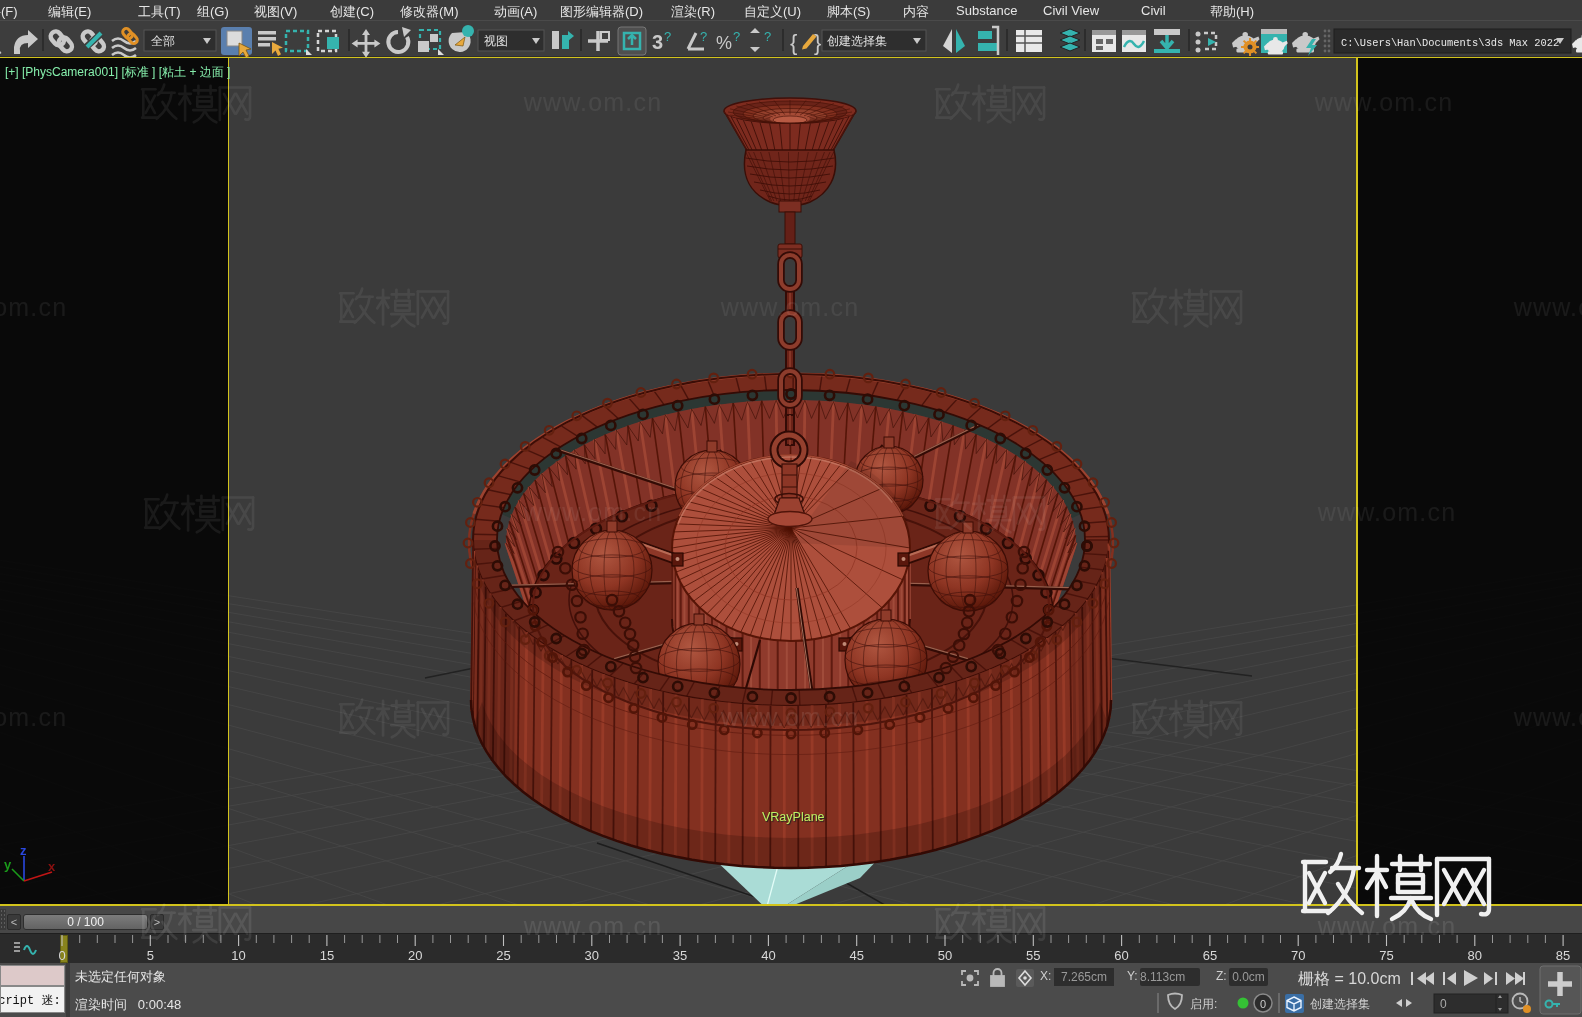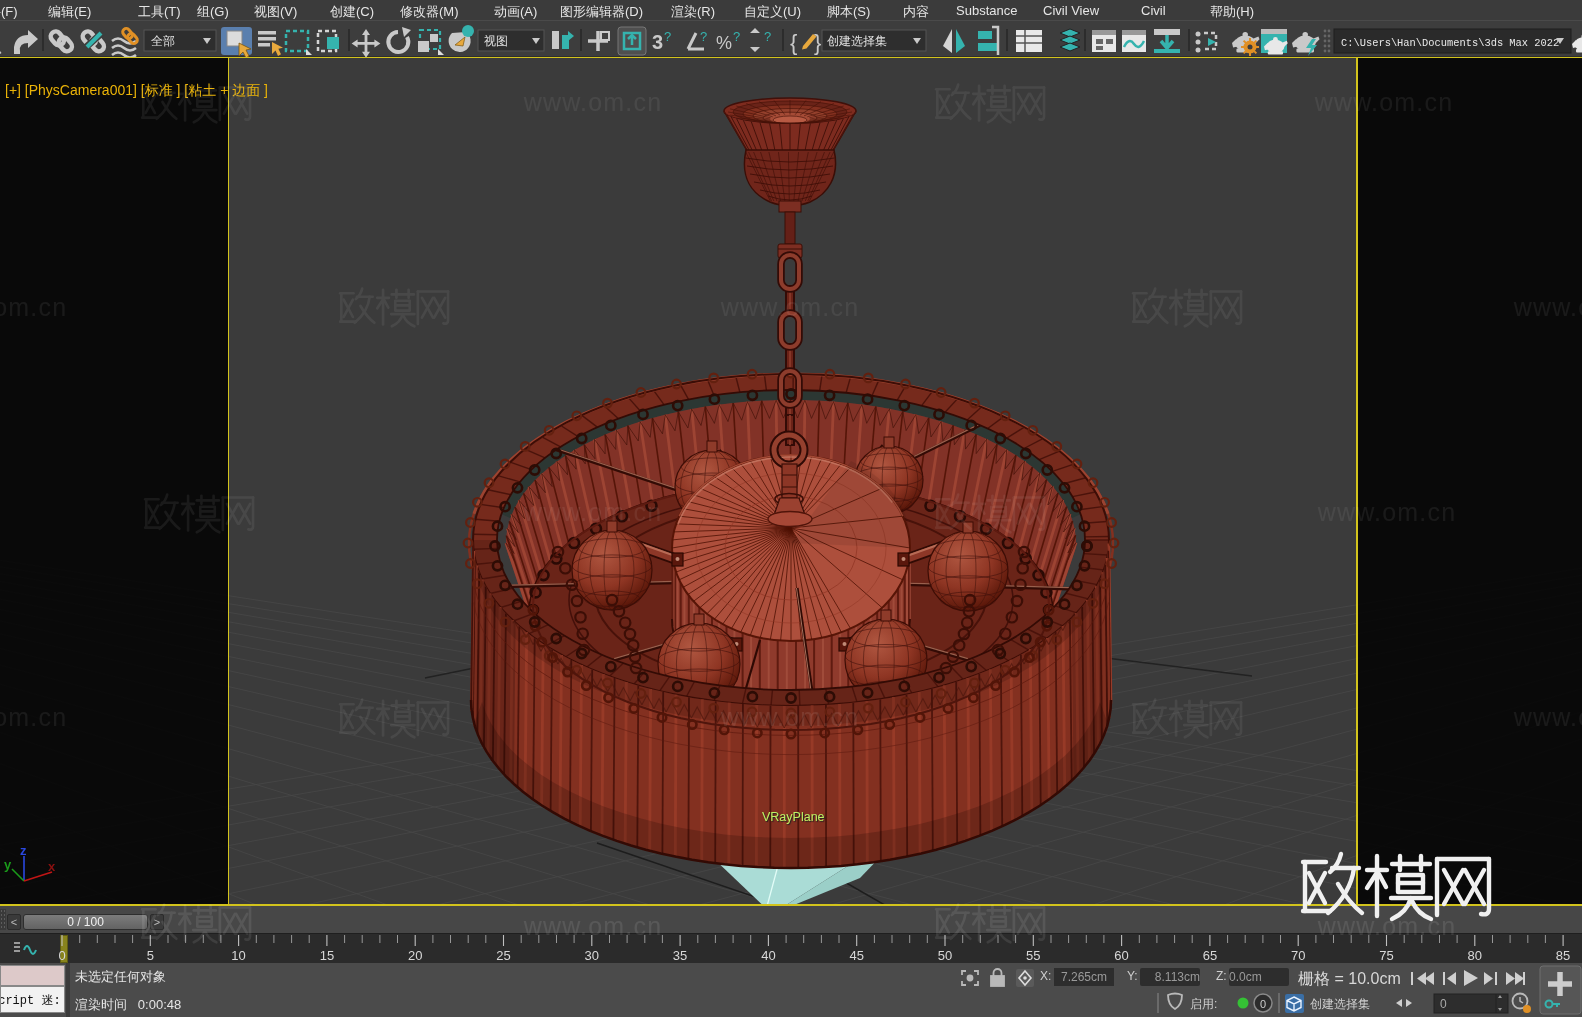--- a/index.html
+++ b/index.html
@@ -1090,21 +1090,21 @@
 <ellipse cx="789" cy="499" rx="14" ry="5.5" fill="none" stroke="#3a0e07" stroke-width="1.6"></ellipse>
 <path d="M780,498 L799,498 L806,518 L773,518 Z" fill="#9a4130" stroke="#3a0e07" stroke-width="1.2"></path>
 <ellipse cx="790" cy="519" rx="22" ry="7.5" fill="#a64836" stroke="#501409" stroke-width="1.3"></ellipse>
 </svg>
 <div class="abs" style="left:0;top:0;width:228px;height:849px;background:rgba(2,2,2,0.87)"></div>
 <div class="abs" style="left:1357px;top:0;width:225px;height:849px;background:rgba(2,2,2,0.87)"></div>
 <div class="abs" style="left:0;top:0;width:1582px;height:1px;background:#d2c31c"></div>
 <div class="abs" style="left:0;top:847px;width:1582px;height:2px;background:#d2c31c"></div>
 <div class="abs" style="left:228px;top:0;width:1px;height:849px;background:#d2c31c"></div>
 <div class="abs" style="left:1356px;top:0;width:2px;height:849px;background:#d2c31c"></div>
-<div class="abs" style="left:5px;top:25px;font-size:14px;color:#eab308">[+] [PhysCamera001] [标准 ] [粘土 + 边面 ]</div>
+<div class="abs" style="left:5px;top:7px;font-size:12px;color:#86efac">[+] [PhysCamera001] [标准 ] [粘土 + 边面 ]</div>
 <svg class="abs" style="left:0;top:762px" width="70" height="69">
       <g stroke-width="1.6" fill="none">
 <line x1="24" y1="62" x2="24" y2="37" stroke="#2a48e0"></line>
 <line x1="24" y1="62" x2="12" y2="50" stroke="#1a9a1a"></line>
 <line x1="24" y1="62" x2="52" y2="53" stroke="#c01515"></line>
 </g>
 <text x="20" y="36" font-size="13" fill="#2a48e0" font-weight="bold">z</text>
 <text x="4" y="50" font-size="13" fill="#1a9a1a" font-weight="bold">y</text>
 <text x="48" y="52" font-size="13" fill="#8a1010" font-weight="bold">x</text>
     </svg>
@@ -1240,23 +1240,23 @@
 <div class="abs" style="left:0;top:2px;width:65px;height:21px;background:#ddc9c9;border:1px solid #888"></div>
 <div class="abs" style="left:0;top:23px;width:65px;height:27px;background:#f2f2f2;border:1px solid #888;overflow:hidden">
       <span style="position:absolute;left:-10px;top:5px;font-family:'Liberation Mono',monospace;font-size:12px;color:#111">Script 迷:</span>
     </div>
 <div class="abs" style="left:66px;top:0;width:4px;height:54px;background:#3a3a3a"></div>
 <div class="abs" style="left:75px;top:5px;font-size:13px;color:#e5e5e5">未选定任何对象</div>
 <div class="abs" style="left:75px;top:33px;font-size:13px;color:#e5e5e5">渲染时间&nbsp;&nbsp; 0:00:48</div>
 <div class="abs" style="left:1040px;top:6px;font-size:12px;color:#cfcfcf">X:</div>
 <div class="abs" style="left:1054px;top:5px;width:60px;height:18px;background:#2d2d2d;border-radius:0;color:#9a9a9a;font-size:12px;text-align:center;line-height:18px">7.265cm</div>
 <div class="abs" style="left:1127px;top:6px;font-size:12px;color:#cfcfcf">Y:</div>
-<div class="abs" style="left:1140px;top:5px;width:60px;height:18px;background:#2d2d2d;border-radius:2px;color:#9a9a9a;font-size:12px;text-align:right;line-height:18px">8.113cm</div>
+<div class="abs" style="left:1140px;top:5px;width:60px;height:18px;background:#2d2d2d;border-radius:2px;color:#9a9a9a;font-size:12px;text-align:left;line-height:18px">8.113cm</div>
 <div class="abs" style="left:1216px;top:6px;font-size:12px;color:#cfcfcf">Z:</div>
-<div class="abs" style="left:1229px;top:5px;width:60px;height:18px;background:#2d2d2d;border-radius:2px;color:#9a9a9a;font-size:12px;text-align:left;line-height:18px">0.0cm</div>
+<div class="abs" style="left:1229px;top:5px;width:39px;height:18px;background:#2d2d2d;border-radius:2px;color:#9a9a9a;font-size:12px;text-align:center;line-height:18px">0.0cm</div>
 <div class="abs" style="left:1298px;top:6px;font-size:16px;color:#d8d8d8">栅格 = 10.0cm</div>
 <div class="abs" style="left:1190px;top:33px;font-size:12px;color:#d0d0d0">启用:</div>
 <div class="abs" style="left:1310px;top:33px;font-size:12px;color:#d0d0d0">创建选择集</div>
 </div>
 <svg class="abs" style="left:0;top:963px;z-index:5" width="1582" height="54" viewBox="0 963 1582 54">
     <g stroke="#b9b9b9" stroke-width="1.8" fill="none">
       <path d="M966,971 l-4,0 0,4 M974,971 l4,0 0,4 M966,985 l-4,0 0,-4 M974,985 l4,0 0,-4"></path>
       <circle cx="970" cy="978" r="2.5" fill="#b9b9b9"></circle>
     </g>
 <g stroke="#b9b9b9" stroke-width="1.8" fill="none">

